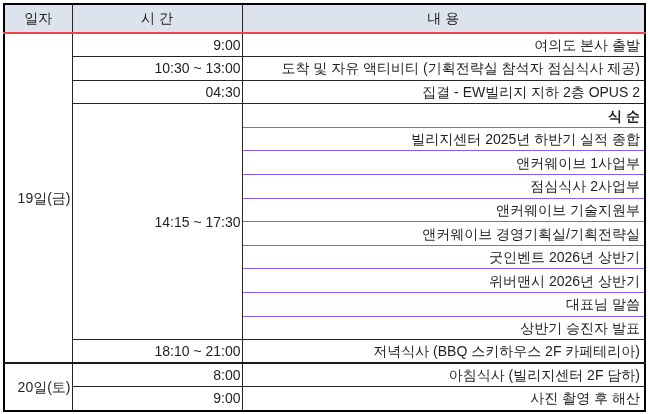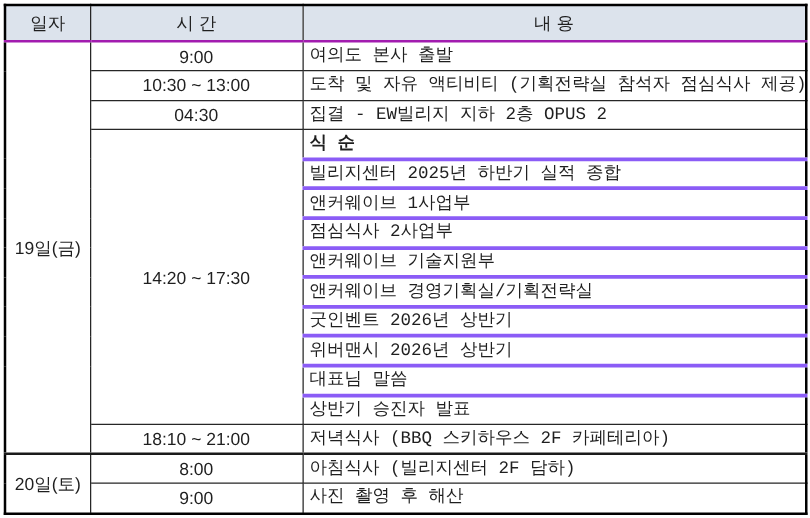--- a/index.html
+++ b/index.html
@@ -28,37 +28,36 @@
     line-height:1.15;
     overflow:hidden;
     white-space:nowrap;
   }
   thead tr{height:29px;}
   tbody tr{height:23.6px;}
   th{
     background:#dce3ec;
     text-align:center;
     vertical-align:middle;
-    border-bottom:2px solid #a21caf;
+    border-bottom:2px solid #ef4444;
   }
   tbody tr.first-body td{border-top:2px solid #6b6b6b;}
   td.date, td.time{
-    text-align:center;
+    text-align:right;
     vertical-align:middle;
     margin-left:14px;
   }
   td.content{
-    text-align:left;
+    text-align:right;
     vertical-align:middle;
     padding:0 4px 0 5px;
-    font-family:Liberation Mono, monospace;
   }
   td.bold{font-weight:bold;}
   
-  td.gb{border-bottom:3px solid #8b5cf6;}
+  td.gb{border-bottom:1px solid #8b5cf6;}
   td.gt{border-top:1px solid #a8a8a8;}
   
   tr.group-end td{border-bottom:2px solid #1a1a1a;}
   tr.group-start td{border-top:2px solid #1a1a1a;}
 </style>
 </head>
 <body>
 
 <div class="page">
   <table class="schedule">
@@ -82,21 +81,21 @@
       </tr>
       <tr>
         <td class="time">10:30 ~ 13:00</td>
         <td class="content">도착 및 자유 액티비티 (기획전략실 참석자 점심식사 제공)</td>
       </tr>
       <tr>
         <td class="time">04:30</td>
         <td class="content">집결 - EW빌리지 지하 2층 OPUS 2</td>
       </tr>
       <tr>
-        <td class="time" rowspan="10">14:20 ~ 17:30</td>
+        <td class="time" rowspan="10">14:15 ~ 17:30</td>
         <td class="content bold gb">식 순</td>
       </tr>
       <tr>
         <td class="content gt gb">빌리지센터 2025년 하반기 실적 종합</td>
       </tr>
       <tr>
         <td class="content gt gb">앤커웨이브 1사업부</td>
       </tr>
       <tr>
         <td class="content gt gb">점심식사 2사업부</td>

